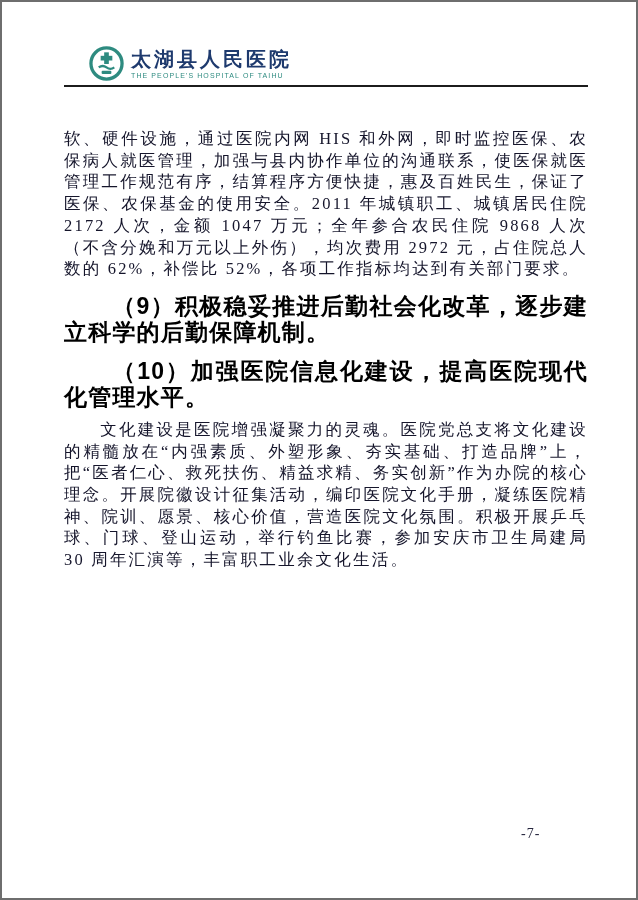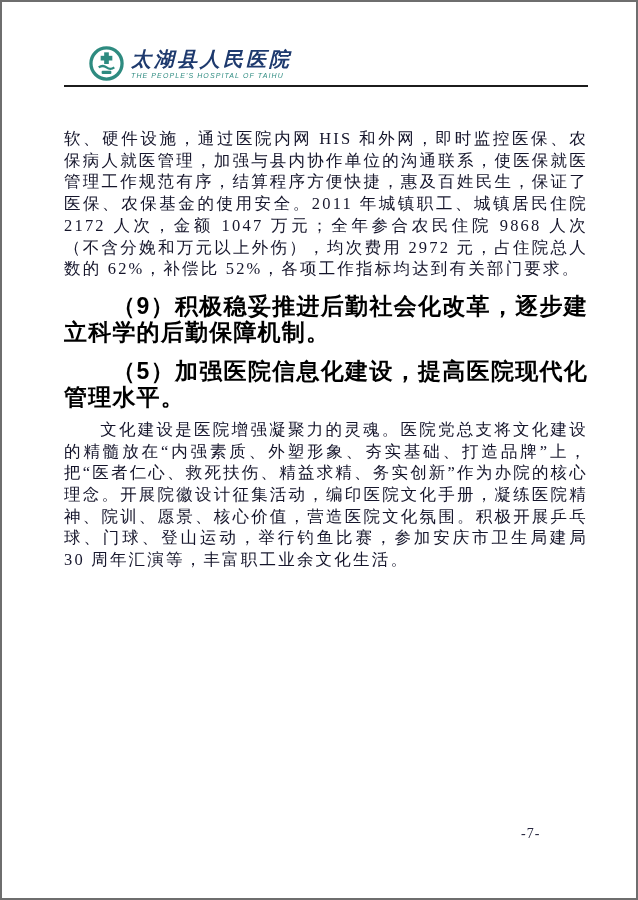--- a/index.html
+++ b/index.html
@@ -34,21 +34,20 @@
   }
   .logo-icon {
     width: 35px;
     height: 35px;
     flex: 0 0 auto;
   }
   .logo-text {
     display: flex;
     flex-direction: column;
     justify-content: flex-end;
-    font-style: italic;
   }
   .logo-name {
     font-size: 20px;
     font-weight: bold;
     color: #1e3a6e;
     letter-spacing: 3px;
     line-height: 24px;
     font-family: "Liberation Serif", serif;
   }
   .logo-sub {
@@ -125,19 +124,19 @@
         <span class="logo-name">太湖县人民医院</span>
         <span class="logo-sub">THE PEOPLE'S HOSPITAL OF TAIHU</span>
       </span>
     </div>
     <div class="header-rule"></div>
   </div>
 
   <div class="content">
     <p class="para no-indent">软、硬件设施，通过医院内网 HIS 和外网，即时监控医保、农保病人就医管理，加强与县内协作单位的沟通联系，使医保就医管理工作规范有序，结算程序方便快捷，惠及百姓民生，保证了医保、农保基金的使用安全。2011 年城镇职工、城镇居民住院 2172 人次，金额 1047 万元；全年参合农民住院 9868 人次（不含分娩和万元以上外伤），均次费用 2972 元，占住院总人数的 62%，补偿比 52%，各项工作指标均达到有关部门要求。</p>
     <p class="heading">（9）积极稳妥推进后勤社会化改革，逐步建立科学的后勤保障机制。</p>
-    <p class="heading">（5）加强医院信息化建设，提高医院现代化管理水平。</p>
+    <p class="heading">（10）加强医院信息化建设，提高医院现代化管理水平。</p>
     <p class="para">文化建设是医院增强凝聚力的灵魂。医院党总支将文化建设的精髓放在“内强素质、外塑形象、夯实基础、打造品牌”上，把“医者仁心、救死扶伤、精益求精、务实创新”作为办院的核心理念。开展院徽设计征集活动，编印医院文化手册，凝练医院精神、院训、愿景、核心价值，营造医院文化氛围。积极开展乒乓球、门球、登山运动，举行钓鱼比赛，参加安庆市卫生局建局 30 周年汇演等，丰富职工业余文化生活。</p>
   </div>
 
   <div class="page-number">-7-</div>
 
 </div>
 
 </body></html>

